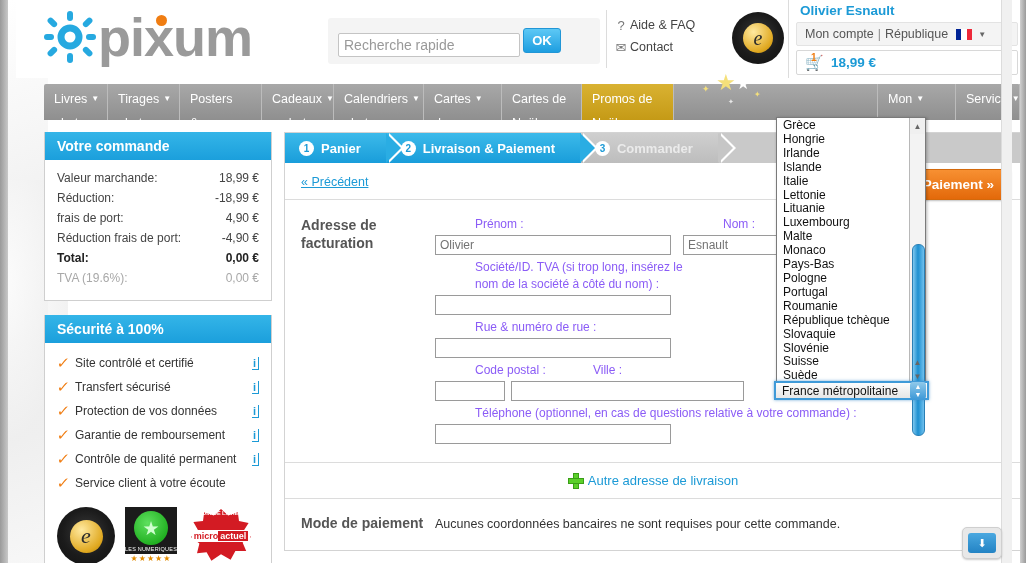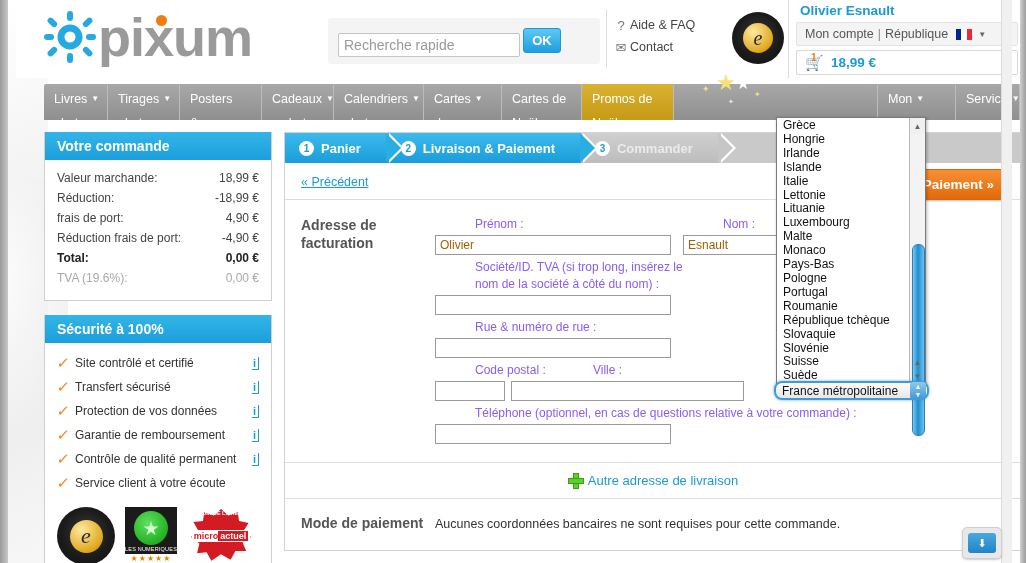--- a/index.html
+++ b/index.html
@@ -135,21 +135,21 @@
   #pay-btn{position:absolute;right:10px;top:6px;padding:7px 16px;border-radius:4px;border:1px solid #d3690c;
      background:linear-gradient(to bottom,#f79032,#e3690a);color:#fff;font-weight:bold;font-size:13.5px;
      cursor:pointer;box-shadow:0 1px 2px rgba(0,0,0,.25);}
 
   #form-sec{display:flex;padding:16px 0 14px 0;border-bottom:1px solid #dcdcdc;}
   #form-sec .sec-title{width:150px;padding-left:16px;box-sizing:border-box;font-weight:bold;font-size:14px;color:#555;
      line-height:18px;}
   #form-sec .fields{flex:1;position:relative;padding-right:14px;}
   .flabel{font-size:12px;color:#8b5cf6;margin-bottom:2px;line-height:17px;margin-left:40px;}
   .ftext{border:1px solid #9a9a9a;background:#fff;height:20px;font-family:"Liberation Sans",sans-serif;
-     font-size:12px;color:#a16207;padding:8px 4px;box-sizing:border-box;}
+     font-size:12px;color:#737373;padding:8px 4px;box-sizing:border-box;}
   .frow{margin-bottom:4px;}
   #name-row{display:flex;gap:12px;}
   #name-row .col1{width:236px;}
   #name-row .col2{width:170px;}
   .w236{width:236px;}
   .w36{width:70px;}
   .w-ville{width:233px;}
   #cp-ville{display:flex;gap:0px;}
 
   #other-addr{padding:10px 0 10px 0;text-align:center;border-bottom:1px solid #dcdcdc;}
@@ -173,21 +173,21 @@
   #dd-scroll .trough{position:absolute;top:16px;bottom:30px;left:0;right:0;background:#f3f3f3;}
   #dd-scroll .thumb{position:absolute;left:2px;width:11px;top:126px;height:190px;border-radius:6px;
      background:linear-gradient(to right,#7ec8f0,#1d8fd0 45%,#6fc0ee);border:1px solid #2a7fb5;}
   #dd-scroll .ar{position:absolute;left:0;width:15px;height:14px;display:flex;align-items:center;justify-content:center;
      color:#666;font-size:8px;}
   #dd-scroll .ar.up{top:1px;}
   #dd-scroll .ar.d1{bottom:15px;}
   #dd-scroll .ar.d2{bottom:1px;}
 
   #country-select{position:absolute;left:766px;top:381px;width:155px;height:19px;z-index:41;
-     border:2px solid #3f9ad8;border-radius:8px;background:linear-gradient(to bottom,#fdfdfd,#e6e6e6);
+     border:2px solid #3f9ad8;border-radius:0;background:linear-gradient(to bottom,#fdfdfd,#e6e6e6);
      display:flex;align-items:center;box-shadow:0 0 3px rgba(60,140,200,.7);box-sizing:border-box;}
   #country-select .val{flex:1;font-size:12px;color:#111;padding-left:6px;}
   #country-select .spin{width:16px;height:17px;border-radius:3px;margin-right:1px;
      background:linear-gradient(to bottom,#8fc9ea,#3f9ad8);color:#fff;font-size:7px;line-height:8px;
      display:flex;flex-direction:column;align-items:center;justify-content:center;}
 
   
   #scroll-btn{position:absolute;right:18px;bottom:4px;width:38px;height:30px;border-radius:5px;
      background:#e8e8e8;border:1px solid #cfcfcf;display:flex;align-items:center;justify-content:center;z-index:50;
      box-shadow:0 1px 2px rgba(0,0,0,.2);}

